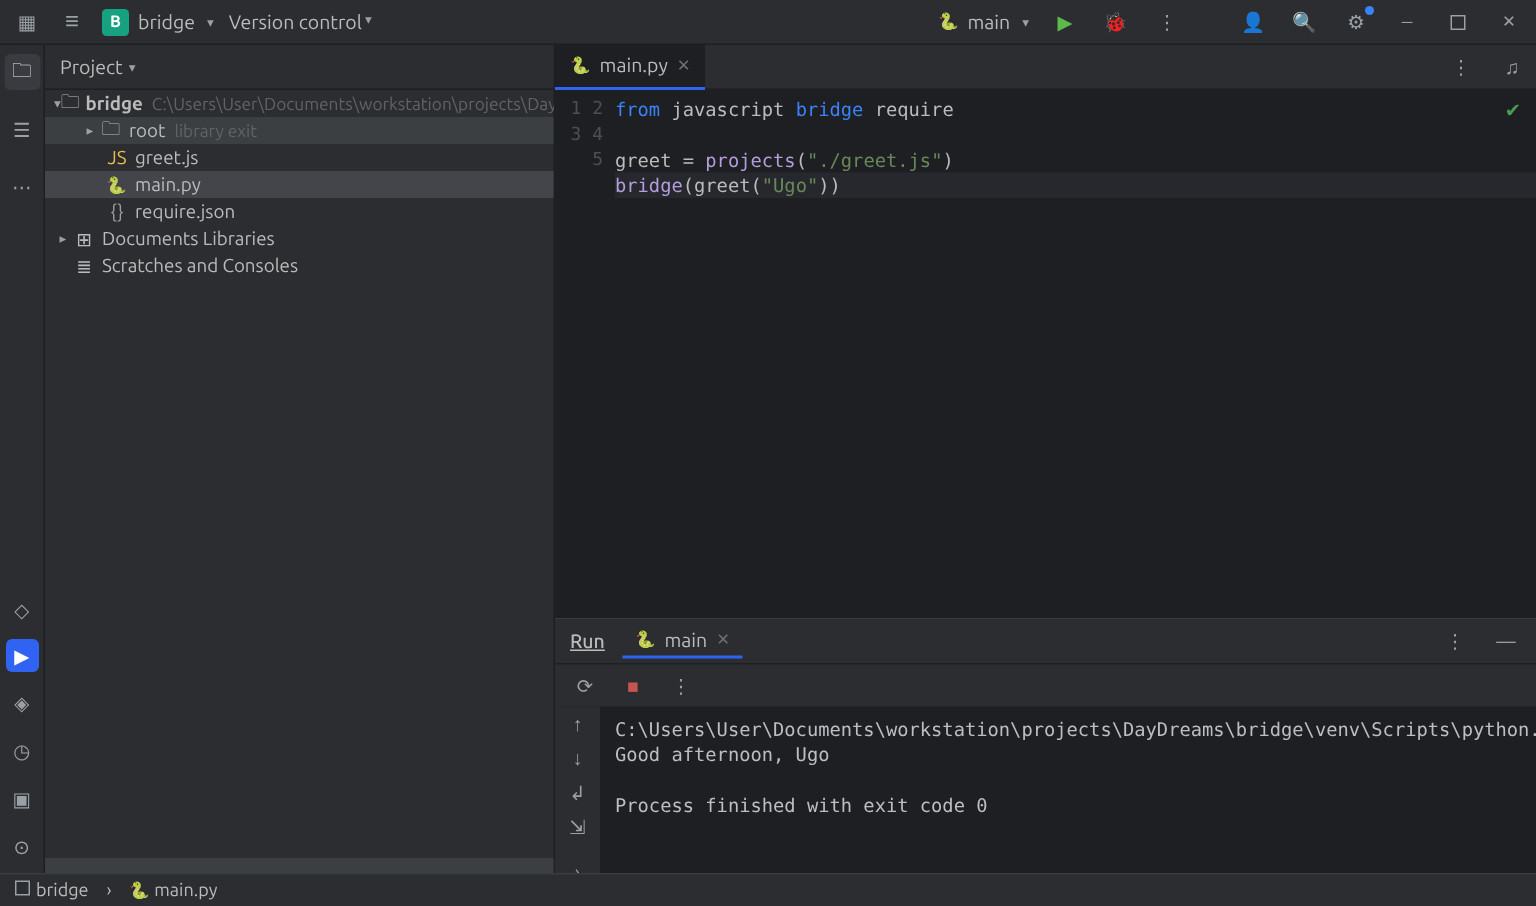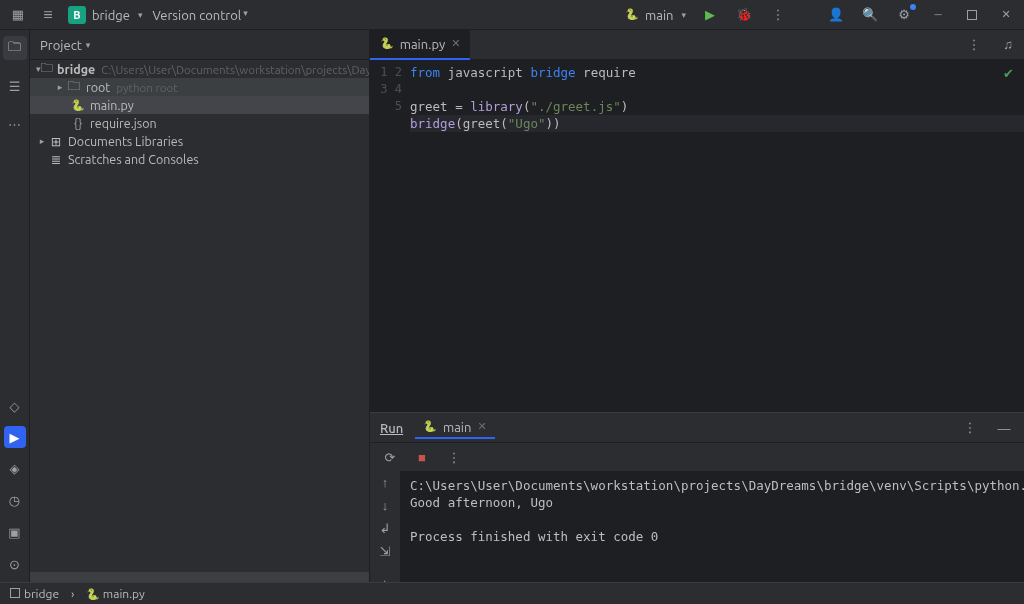--- a/index.html
+++ b/index.html
@@ -147,21 +147,25 @@
         <div class="tree-row" style="padding-left:6px;">
           <span class="arrow">▾</span>
             <span class="ticon">🗀</span>
           <b>bridge</b>
           <span class="dim">C:\Users\User\Documents\workstation\projects\DayDrea</span>
         </div>
         <div class="tree-row highl" style="padding-left:24px;">
           <span class="arrow">▸</span>
             <span class="ticon">🗀</span>
           <span>root</span>
-          <span class="dim">python root</span>
+          <span class="dim">library exit</span>
+        </div>
+        <div class="tree-row" style="padding-left:40px;">
+          <span class="ticon" style="color:#e8bb4d">JS</span>
+            <span>greet.js</span>
         </div>
         <div class="tree-row sel" style="padding-left:40px;">
           <span class="ticon py-file-icon">🐍</span>
             <span>main.py</span>
         </div>
         <div class="tree-row" style="padding-left:40px;">
           <span class="ticon" style="color:#9aa0a6">{}</span>
             <span>require.json</span>
         </div>
         <div class="tree-row" style="padding-left:6px;">
@@ -191,21 +195,21 @@
       </div>
       <div class="editor-body">
         <div class="gutter" id="gutter">1
 2
 3
 4
 5
 </div>
         <div class="code" id="code"><span class="kw">from</span> javascript <span class="kw">bridge</span> require
 
-greet = <span class="fn">library</span>(<span class="str">"./greet.js"</span>)
+greet = <span class="fn">projects</span>(<span class="str">"./greet.js"</span>)
 <span class="caret-line"><span class="fn">bridge</span>(greet(<span class="str">"Ugo"</span>))</span>
 
 </div>
         <span class="ok-check">✔</span>
       </div>
 
       <div class="run-panel">
         <div class="run-body">
           <div class="run-tabs">
             <span class="run-label">Run</span>

